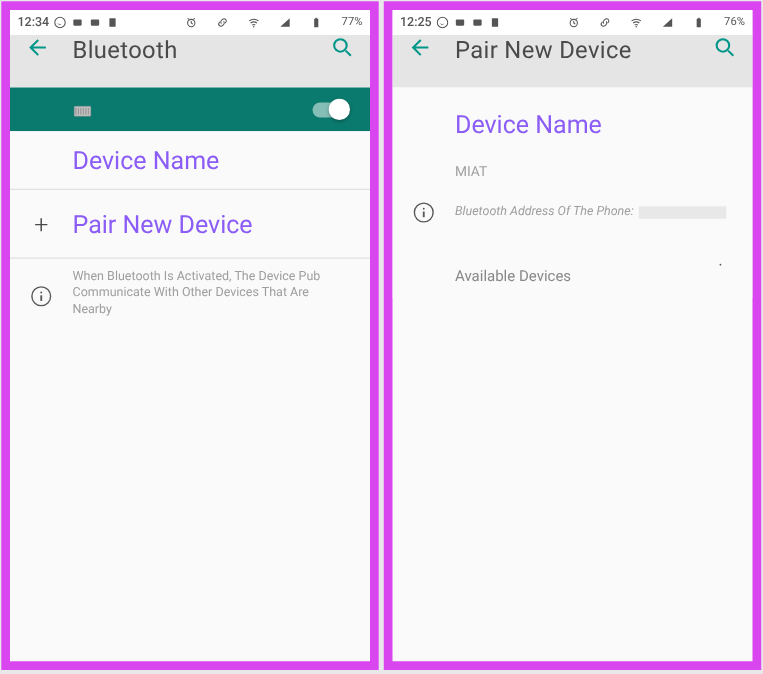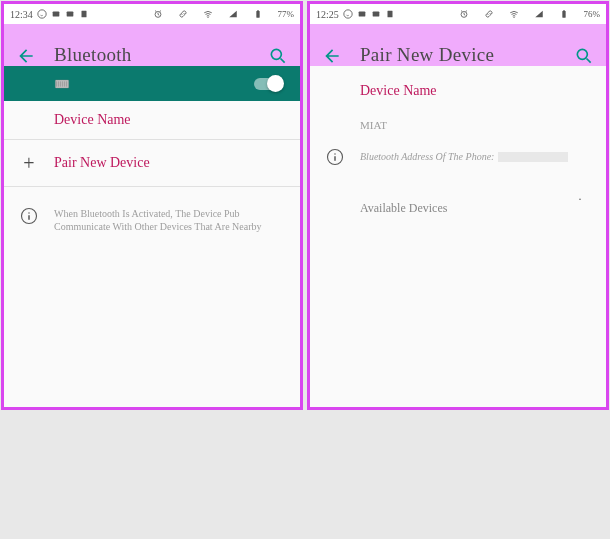--- a/index.html
+++ b/index.html
@@ -6,26 +6,25 @@
     body {
       width: 610px;
       height: 539px;
       background: #e8e8e8;
       display: flex;
       gap: 4px;
       font-family: -apple-system, Roboto, "Helvetica Neue", Arial, sans-serif;
     }
     .screen {
       width: 302px;
-      height: 409px;
+      height: 535px;
       background: #fafafa;
-      border: 3px solid #d946ef;
+      border: 7px solid #d946ef;
       position: relative;
       overflow: hidden;
-      font-family: Liberation Serif, serif;
     }
     .screen.left { margin-left: 1px; margin-top: 1px; }
     .screen.right { margin-top: 1px; }
     
     
     .status-bar {
       height: 20px;
       background: #fff;
       display: flex;
       align-items: center;
@@ -36,23 +35,23 @@
     }
     .status-left { display: flex; align-items: center; gap: 4px; }
     .status-right { display: flex; align-items: center; gap: 15px; }
     .status-time { font-weight: 500; font-size: 10px; }
     .status-icon { width: 10px; height: 10px; display: inline-flex; align-items: center; justify-content: center; }
     .status-icon svg { width: 100%; height: 100%; }
     
     
     .app-bar {
       height: 42px;
-      background: #f0abfc;
-      display: flex;
-      align-items: flex-end;
+      background: #e5e5e5;
+      display: flex;
+      align-items: flex-start;
       padding: 0 12px;
       gap: 18px;
     }
     .back-arrow {
       color: #009688;
       width: 20px;
       height: 20px;
       display: flex;
       align-items: center;
       cursor: pointer;
@@ -109,22 +108,22 @@
     
     .row {
       padding: 10px 16px 10px 50px;
       position: relative;
       background: #fafafa;
     }
     .row.bordered {
       border-top: 1px solid #e0e0e0;
     }
     .row-title {
-      font-size: 14px;
-      color: #be185d;
+      font-size: 20px;
+      color: #8b5cf6;
       line-height: 1.3;
     }
     .row-subtitle {
       font-size: 11px;
       color: #9e9e9e;
       margin-top: 19px;
     }
     .row-icon {
       position: absolute;
       left: 16px;
@@ -138,21 +137,21 @@
       justify-content: center;
     }
     .row-icon svg { width: 100%; height: 100%; }
     .row-icon.plus { font-size: 20px; font-weight: 300; color: #4a4a4a; }
     .info-text {
       font-size: 10px;
       color: #9e9e9e;
       line-height: 1.3;
     }
     .row.pair { padding-top: 14px; padding-bottom: 14px; }
-    .row.info { padding-top: 20px; padding-bottom: 12px; }
+    .row.info { padding-top: 8px; padding-bottom: 12px; }
     .row.available {
       display: flex;
       justify-content: space-between;
       align-items: center;
       padding-right: 24px;
     }
     .spinner {
       font-size: 12px;
       color: #555;
     }

